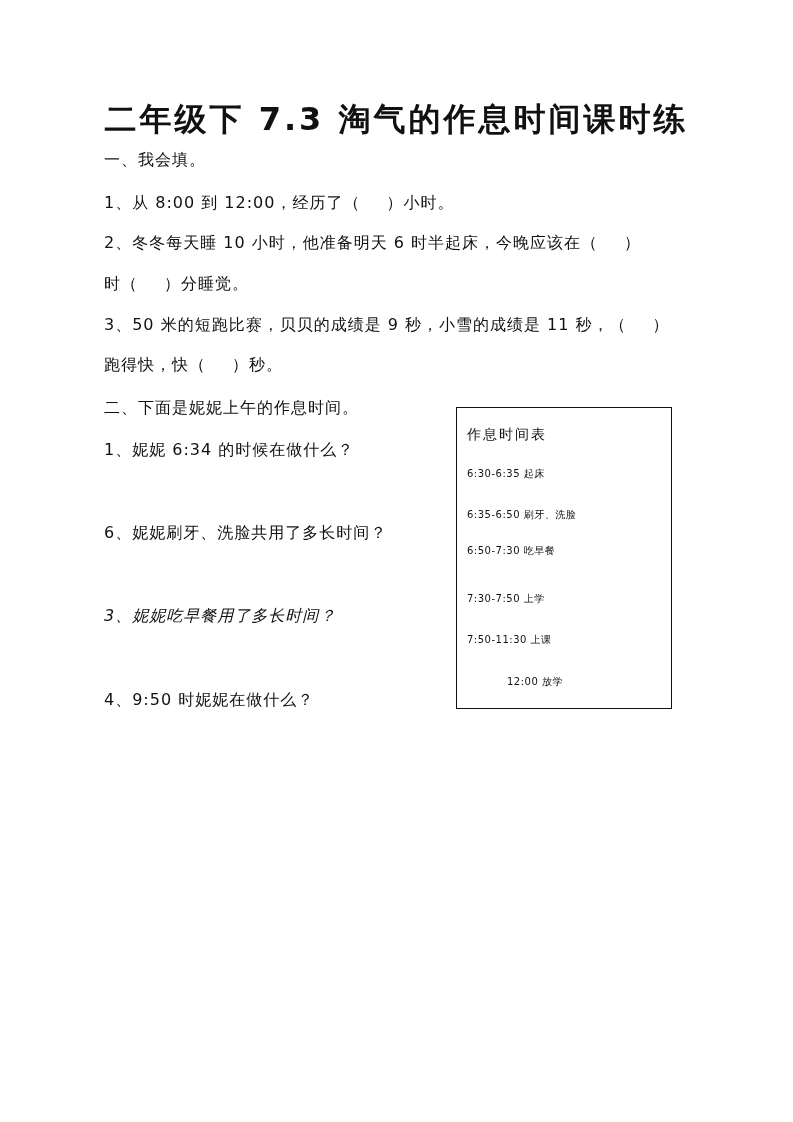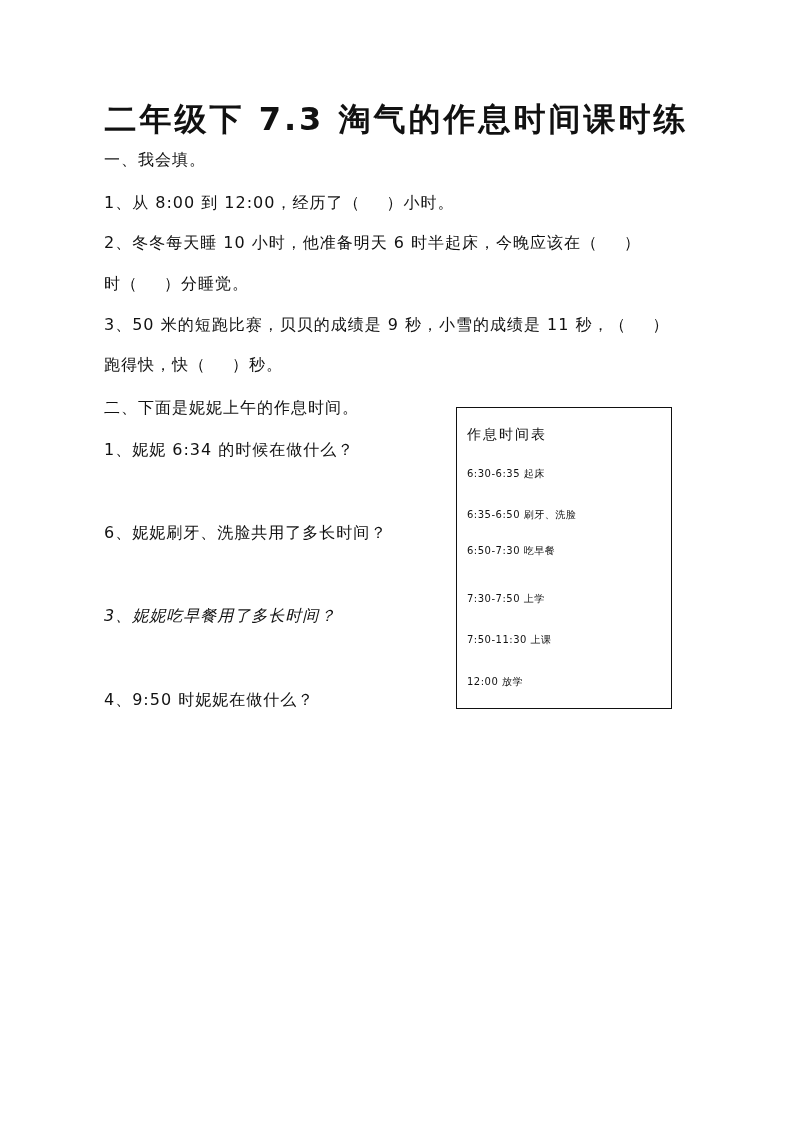--- a/index.html
+++ b/index.html
@@ -46,14 +46,14 @@
 <div class="line" style="top:606px;font-style:italic;">3、妮妮吃早餐用了多长时间？</div>
 <div class="line" style="top:690px;">4、9:50 时妮妮在做什么？</div>
 
 <div class="box">
   <div class="box-line box-title" style="top:18px;text-align:right;">作息时间表</div>
   <div class="box-line" style="top:59px;">6:30-6:35 起床</div>
   <div class="box-line" style="top:100px;">6:35-6:50 刷牙、洗脸</div>
   <div class="box-line" style="top:136px;">6:50-7:30 吃早餐</div>
   <div class="box-line" style="top:184px;">7:30-7:50 上学</div>
   <div class="box-line" style="top:225px;">7:50-11:30 上课</div>
-  <div class="box-line" style="top:267px;">12:00 放学</div>
+  <div class="box-line" style="top:267px;margin-left:40px;">12:00 放学</div>
 </div>
 
 </body></html>

